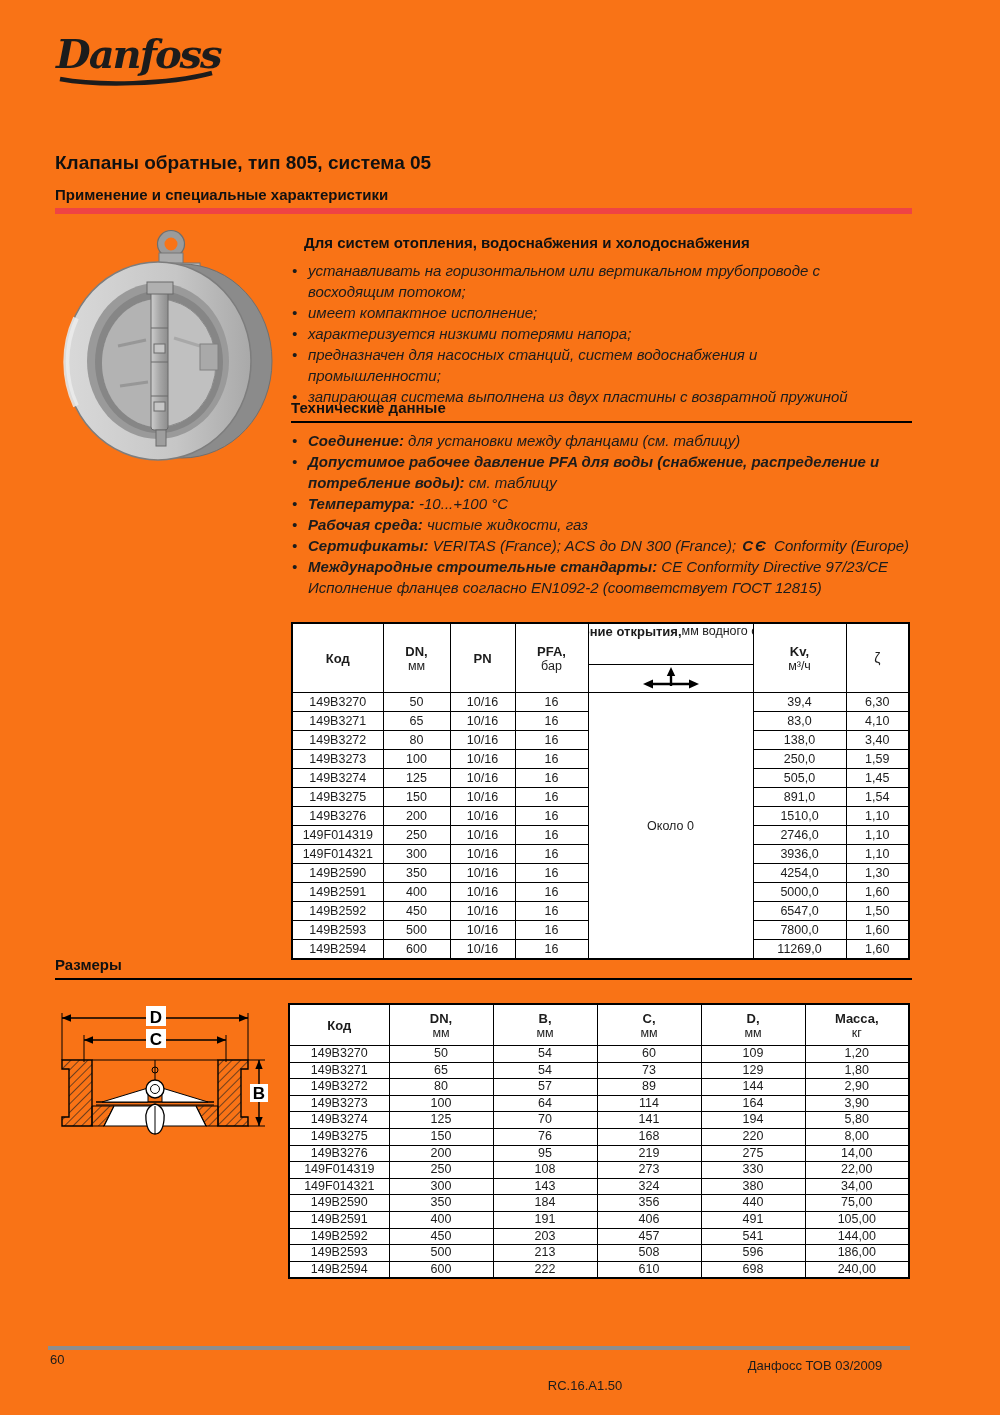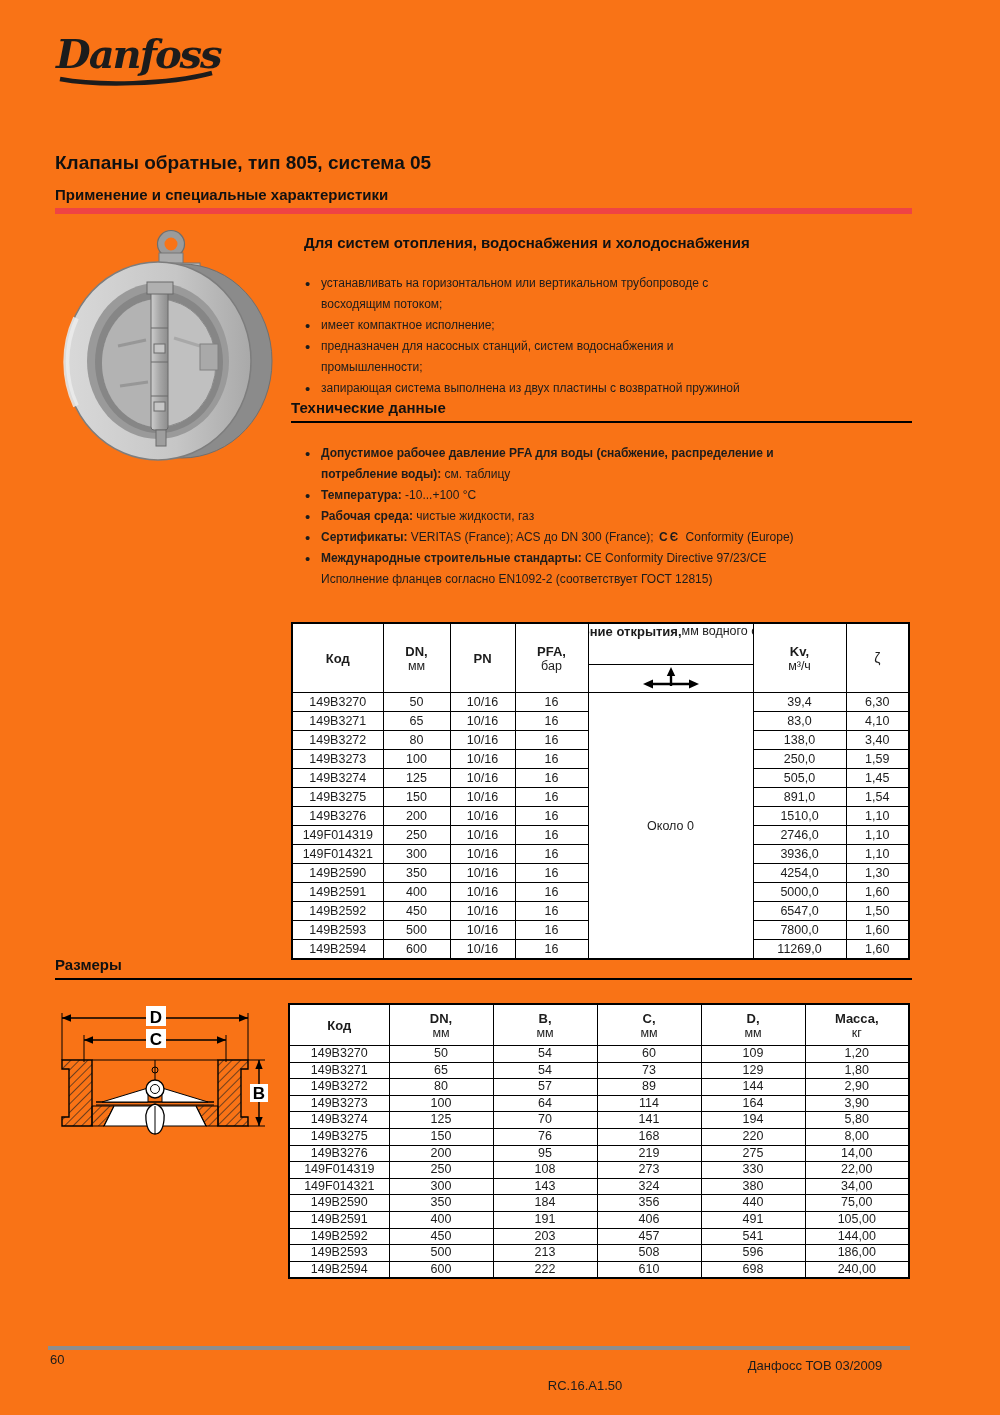--- a/index.html
+++ b/index.html
@@ -7,21 +7,21 @@
         font-family:"Liberation Sans", sans-serif;color:#1c1c1c;overflow:hidden;}
   .abs{position:absolute;}
 
   
   .doc-title{left:55px;top:152px;font-size:19px;font-weight:bold;color:#111;}
   .sec-head{font-size:15px;font-weight:bold;color:#111;padding-bottom:5px;}
   .rule3{border-bottom:6px solid #ef4444;}
   .rule2{border-bottom:2.5px solid #000;}
 
   
-  .blist{list-style:none;margin:13px;padding:0;font-size:12px;line-height:21px;}
+  .blist{list-style:none;margin:0;padding:0;font-size:15px;line-height:21px;font-style:italic;}
   .blist li{position:relative;padding-left:17px;}
   .blist li::before{content:"\2022";position:absolute;left:1px;top:0;font-size:15px;}
   .blist b{font-weight:bold;}
   .ce{letter-spacing:2px;font-weight:bold;padding:0 2px;}
 
   
   table{border-collapse:collapse;table-layout:fixed;border:2px solid #000;background:#fff;}
   th,td{border:1px solid #000;text-align:center;vertical-align:middle;padding:0 2px;
         font-size:12.5px;white-space:nowrap;overflow:hidden;}
   th{font-weight:normal;padding:0;}
@@ -108,31 +108,38 @@
 
   <ul class="abs blist" style="left:291px;top:260px;width:621px;">
     <li>
       <div>устанавливать на горизонтальном или вертикальном трубопроводе с</div>
       <div>восходящим потоком;</div>
     </li>
     <li>
       <div>имеет компактное исполнение;</div>
     </li>
     <li>
+      <div>характеризуется низкими потерями напора;</div>
+    </li>
+    <li>
       <div>предназначен для насосных станций, систем водоснабжения и</div>
       <div>промышленности;</div>
     </li>
     <li>
       <div>запирающая система выполнена из двух пластины с возвратной пружиной</div>
     </li>
   </ul>
 
   <div class="abs sec-head rule2" style="left:291px;top:399px;width:621px;">Технические данные</div>
 
   <ul class="abs blist" style="left:291px;top:430px;width:640px;">
+    <li>
+      <b>Соединение:</b>
+      <span>для установки между фланцами (см. таблицу)</span>
+    </li>
     <li>
       <div><b>Допустимое рабочее давление PFA для воды (снабжение, распределение и</b></div>
       <div>
         <b>потребление воды):</b>
         <span>см. таблицу</span>
       </div>
     </li>
     <li>
       <b>Температура:</b>
       <span>-10...+100 °C</span>

